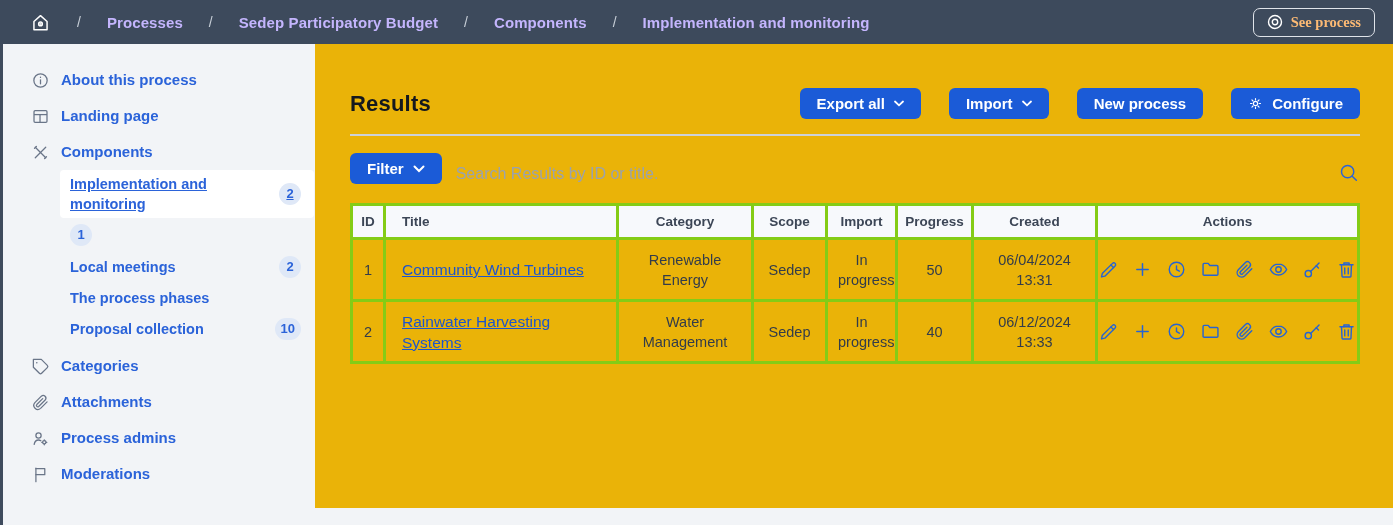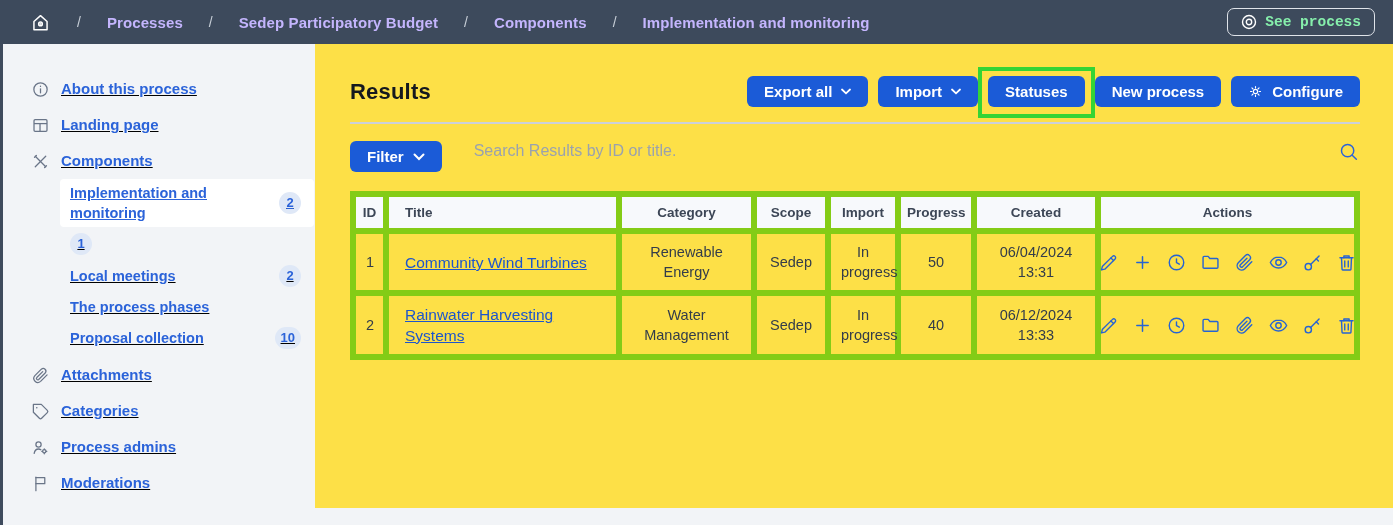--- a/index.html
+++ b/index.html
@@ -18,29 +18,29 @@
     display:flex; align-items:center; justify-content:space-between;
     padding:0 18px 0 30px; margin-left:-3px;
   }
   .crumbs { display:flex; align-items:center; gap:26px; }
   .home-btn { display:flex; align-items:center; background:none; border:none; padding:0; cursor:pointer; }
   .crumb { color:#c4b5fd; font-size:15px; font-weight:600; text-decoration:none; letter-spacing:.1px; }
   .sep { color:#c8cfd8; font-size:14px; font-weight:400; }
   .see-process {
     display:flex; align-items:center; gap:8px;
     background:transparent; border:1.5px solid #dfe3e9; border-radius:7px;
-    color:#86efac; font-family:Liberation Mono, monospace; font-size:14.5px; font-weight:700;
+    color:#fdba74; font-family:Liberation Serif, serif; font-size:14.5px; font-weight:700;
     padding:5px 13px; cursor:pointer;
   }
 
   
   .page-body { display:flex; height:464px; }
 
   
-  .sidebar { width:312px; flex:0 0 312px; padding-top:27px;text-decoration:underline; }
+  .sidebar { width:312px; flex:0 0 312px; padding-top:18px; }
   .nav-item {
     display:flex; align-items:center; gap:11px;
     padding:8px 10px 8px 28px;
     color:#2b63d9; font-size:15px; font-weight:600; text-decoration:none; line-height:20px;
   }
   .nav-item .ic { display:flex; width:19px; flex:0 0 19px; }
   .subnav { margin:0 0 4px 57px; width:254px; }
   .sub-item {
     display:flex; align-items:center; justify-content:space-between;
     padding:4px 13px 4px 10px; margin-bottom:2px; border-radius:4px;
@@ -48,48 +48,48 @@
   }
   .sub-item.active { background:#ffffff; font-weight:700; }
   .sub-item.active .sub-label, .sub-item.active .badge { text-decoration:underline; }
   .badge {
     min-width:22px; height:22px; padding:0 6px; border-radius:11px;
     background:#dfe8f7; color:#2b63d9; font-size:13px; font-weight:700;
     display:flex; align-items:center; justify-content:center;
   }
 
   
-  .main { flex:1; background:#fde047; padding:32px 33px 0 35px; }
+  .main { flex:1; background:#eab308; padding:44px 33px 0 35px; }
   .page-head { display:flex; align-items:center; justify-content:space-between; }
   .page-title { margin:0; font-size:22px; font-weight:700; color:#15181e; letter-spacing:.2px; }
-  .toolbar { display:flex; align-items:center; gap:10px; }
+  .toolbar { display:flex; align-items:center; gap:28px; }
   .btn {
     display:flex; align-items:center; gap:9px;
     background:#1b5bd7; color:#ffffff; border:none; border-radius:6px;
     font-family:inherit; font-size:15px; font-weight:700;
     padding:7px 17px; line-height:17px; cursor:pointer; white-space:nowrap;
   }
   .btn-wrap { position:relative; display:inline-flex; }
   .annotation-box {
     position:absolute; left:-10px; right:-10px; top:-9px; bottom:-11px;
     border:4px solid #35d435; pointer-events:none;
   }
   .divider { border:none; border-top:2px solid #ccd1d9; margin:15px 0 0; }
 
-  .filter-row { display:flex; align-items:flex-start; gap:30px; margin-top:17px; }
+  .filter-row { display:flex; align-items:flex-end; gap:12px; margin-top:17px; }
   .search-input {
     flex:1; border:none; outline:none; background:transparent;
     font-family:inherit; font-size:16px; color:#333c4a;
   }
   .search-input::placeholder { color:#9aa2ae; opacity:1; }
   .icon-btn { background:none; border:none; padding:0; cursor:pointer; display:flex; }
 
   
   .results-table { width:100%; border-collapse:collapse; margin-top:19px; table-layout:fixed; }
-  .results-table th, .results-table td { border:6px solid #84cc16; }
+  .results-table th, .results-table td { border:3px solid #84cc16; }
   .results-table th {
     background:#f7f9fc; color:#3c4656; font-size:13.5px; font-weight:700;
     padding:8px 6px; text-align:center;
   }
   .results-table th.al { text-align:left; padding-left:16px; }
   .results-table td {
     color:#333c4a; font-size:14.5px; text-align:center;
     padding:8px 10px; height:62px; line-height:20px; vertical-align:middle;
   }
   .results-table td.title-cell { text-align:left; padding-left:16px; }
@@ -186,35 +186,35 @@
           <span class="sub-label">The process phases</span>
         </a>
         <a class="sub-item">
           <span class="sub-label">Proposal collection</span>
           <span class="badge">10</span>
         </a>
       </div>
 
       <a class="nav-item">
         <span class="ic">
-          <svg width="19" height="19" viewBox="0 0 24 24" fill="none" stroke="#6a7588" stroke-width="1.6" stroke-linecap="round" stroke-linejoin="round">
-            <path d="M20.3 11.2l-8.2 8.2a5.1 5.1 0 0 1-7.2-7.2l8.2-8.2a3.4 3.4 0 0 1 4.8 4.8l-8.2 8.2a1.7 1.7 0 0 1-2.4-2.4l7.5-7.5"></path>
-          </svg>
-        </span>
-        <span>Attachments</span>
-      </a>
-
-      <a class="nav-item">
-        <span class="ic">
           <svg width="19" height="19" viewBox="0 0 24 24" fill="none" stroke="#6a7588" stroke-width="1.6" stroke-linejoin="round">
             <path d="M20.6 13.4l-7.2 7.2a2 2 0 0 1-2.8 0L3 13V3h10l7.6 7.6a2 2 0 0 1 0 2.8z"></path>
             <circle cx="7.3" cy="7.3" r="1" fill="#6a7588" stroke="none"></circle>
           </svg>
         </span>
         <span>Categories</span>
+      </a>
+
+      <a class="nav-item">
+        <span class="ic">
+          <svg width="19" height="19" viewBox="0 0 24 24" fill="none" stroke="#6a7588" stroke-width="1.6" stroke-linecap="round" stroke-linejoin="round">
+            <path d="M20.3 11.2l-8.2 8.2a5.1 5.1 0 0 1-7.2-7.2l8.2-8.2a3.4 3.4 0 0 1 4.8 4.8l-8.2 8.2a1.7 1.7 0 0 1-2.4-2.4l7.5-7.5"></path>
+          </svg>
+        </span>
+        <span>Attachments</span>
       </a>
 
       <a class="nav-item">
         <span class="ic">
           <svg width="19" height="19" viewBox="0 0 24 24" fill="none" stroke="#6a7588" stroke-width="1.6" stroke-linecap="round">
             <circle cx="9.5" cy="8.2" r="3.3"></circle>
             <path d="M4 19.5c.6-3.6 2.9-5.6 5.5-5.6 1.1 0 2.1.3 3 .9"></path>
             <circle cx="16.8" cy="16.8" r="2.1"></circle>
             <path d="M16.8 13.6v1M16.8 19v1M13.6 16.8h1M19 16.8h1"></path>
           </svg>
@@ -243,26 +243,20 @@
             <svg width="10" height="7" viewBox="0 0 10 7" fill="none" stroke="#ffffff" stroke-width="1.8" stroke-linecap="round">
                 <polyline points="1,1.5 5,5.3 9,1.5"></polyline>
               </svg>
           </button>
           <button class="btn">
             <span>Import</span>
             <svg width="10" height="7" viewBox="0 0 10 7" fill="none" stroke="#ffffff" stroke-width="1.8" stroke-linecap="round">
                 <polyline points="1,1.5 5,5.3 9,1.5"></polyline>
               </svg>
           </button>
-          <span class="btn-wrap">
-            <span class="annotation-box"></span>
-            <button class="btn">
-              <span>Statuses</span>
-            </button>
-          </span>
           <button class="btn">
             <span>New process</span>
           </button>
           <button class="btn">
             <svg width="15" height="15" viewBox="0 0 24 24" fill="none" stroke="#ffffff" stroke-width="1.8" stroke-linecap="round">
               <circle cx="12" cy="12" r="3.4"></circle>
               <path d="M12 4v2.3M12 17.7V20M4 12h2.3M17.7 12H20M6.3 6.3l1.7 1.7M16 16l1.7 1.7M17.7 6.3L16 8M8 16l-1.7 1.7"></path>
             </svg>
             <span>Configure</span>
           </button>

